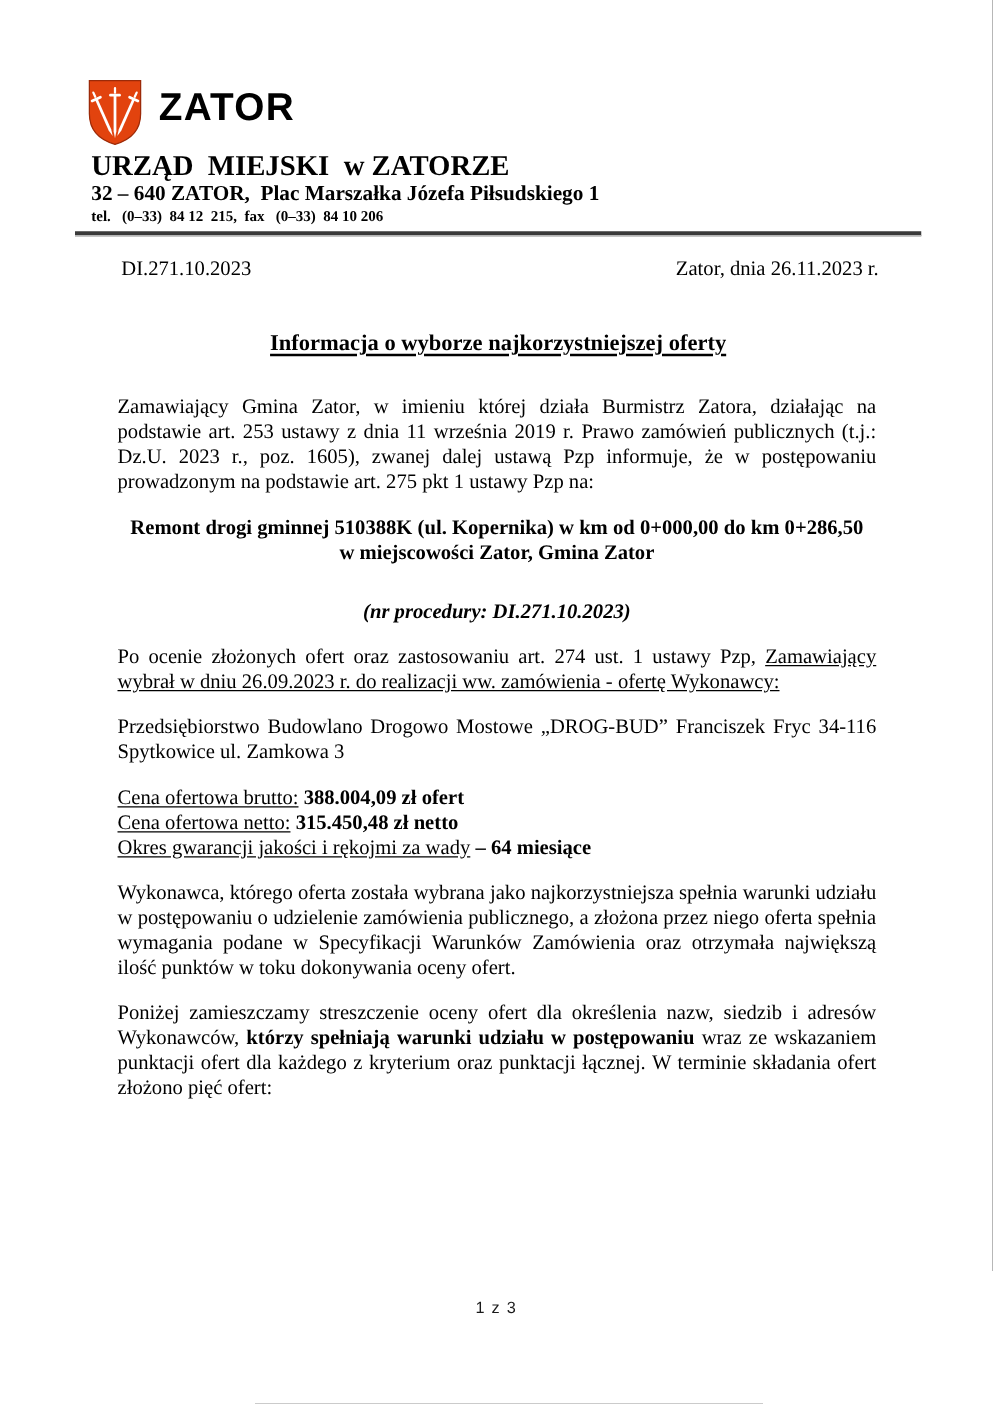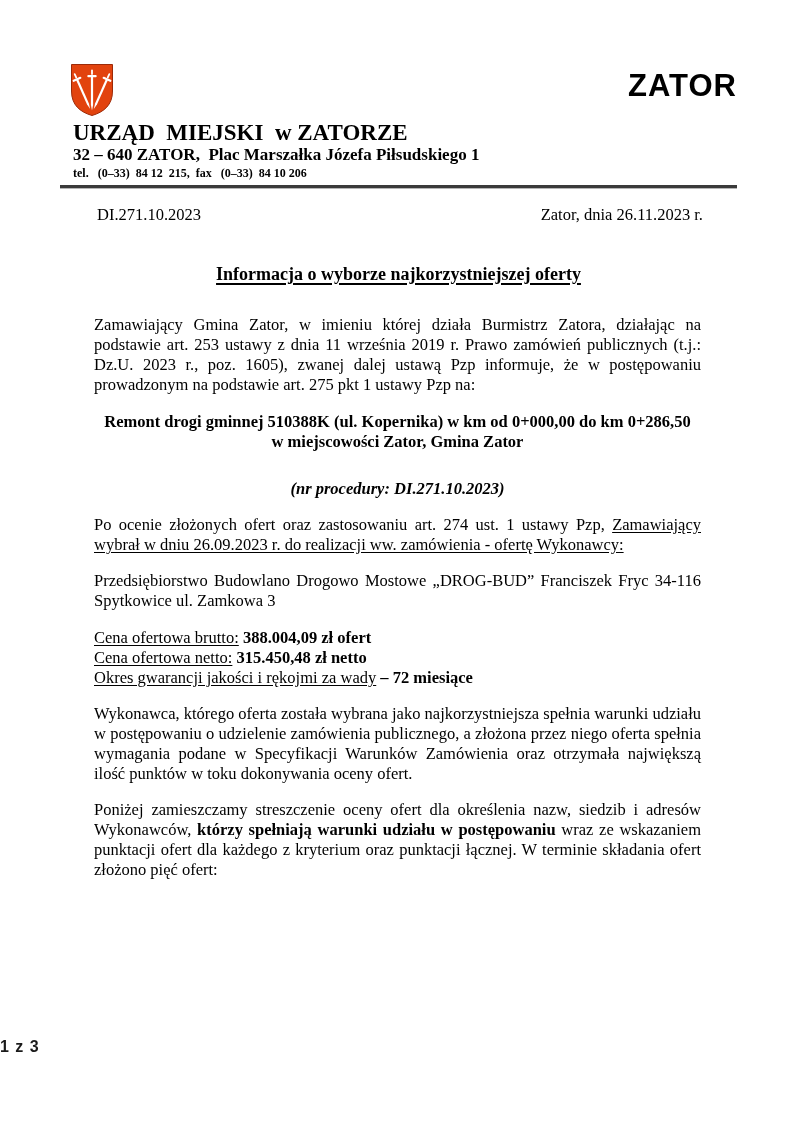--- a/index.html
+++ b/index.html
@@ -16,21 +16,20 @@
   .content { padding: 0 57px 0 60px; }
 
   
   .logo-row {
     display: flex;
     align-items: center;
     gap: 13px;
     padding-top: 64px;
     margin-left: 10px;
     height: 52px;
-    justify-content: space-between;
   }
   .logo-shield svg { display: block; }
   .logo-text {
     font-family: "Liberation Sans", sans-serif;
     font-weight: bold;
     font-size: 31px;
     letter-spacing: 1px;
     margin-top: -8px;
   }
   .office-name {
@@ -99,25 +98,25 @@
   .p3 { margin-top: 16px; }
   .summary-heading { margin-top: 26px; text-align: center; font-weight: bold; }
   .p4 { margin-top: 13px; }
   .b { font-weight: bold; }
 
   
   .page-footer {
     position: absolute;
     left: 0; right: 0;
     top: 1038px;
+    text-align: center;
     font-family: "Liberation Sans", sans-serif;
-    font-size: 16px;
+    font-size: 13px;
     letter-spacing: 1px;
     color: #1a1a1a;
-    font-weight: bold;
   }
 </style>
 </head>
 <body>
 
 <div class="page">
   <div class="content">
 
     <div class="logo-row">
       <span class="logo-shield">
@@ -174,21 +173,21 @@
       <div class="price-row">
         <span class="u">Cena ofertowa brutto:</span>
         <span class="price-value">388.004,09 zł ofert</span>
       </div>
       <div class="price-row">
         <span class="u">Cena ofertowa netto:</span>
         <span class="price-value">315.450,48 zł netto</span>
       </div>
       <div class="price-row">
         <span class="u">Okres gwarancji jakości i rękojmi za wady</span>
-        <span class="price-value">– 72 miesiące</span>
+        <span class="price-value">– 64 miesiące</span>
       </div>
     </div>
 
     <p class="bt just p3">Wykonawca, którego oferta została wybrana jako najkorzystniejsza spełnia warunki udziału w postępowaniu o udzielenie zamówienia publicznego, a złożona przez niego oferta spełnia wymagania podane w Specyfikacji Warunków Zamówienia oraz otrzymała największą ilość punktów w toku dokonywania oceny ofert.</p>
 
 
     <p class="bt just p4"><span>Poniżej zamieszczamy streszczenie oceny ofert dla określenia nazw, siedzib i adresów Wykonawców, </span><span class="b">którzy spełniają warunki udziału w postępowaniu</span><span> wraz ze wskazaniem punktacji ofert dla każdego z kryterium oraz punktacji łącznej. W terminie składania ofert złożono pięć ofert:</span></p>
 
   </div>
 

